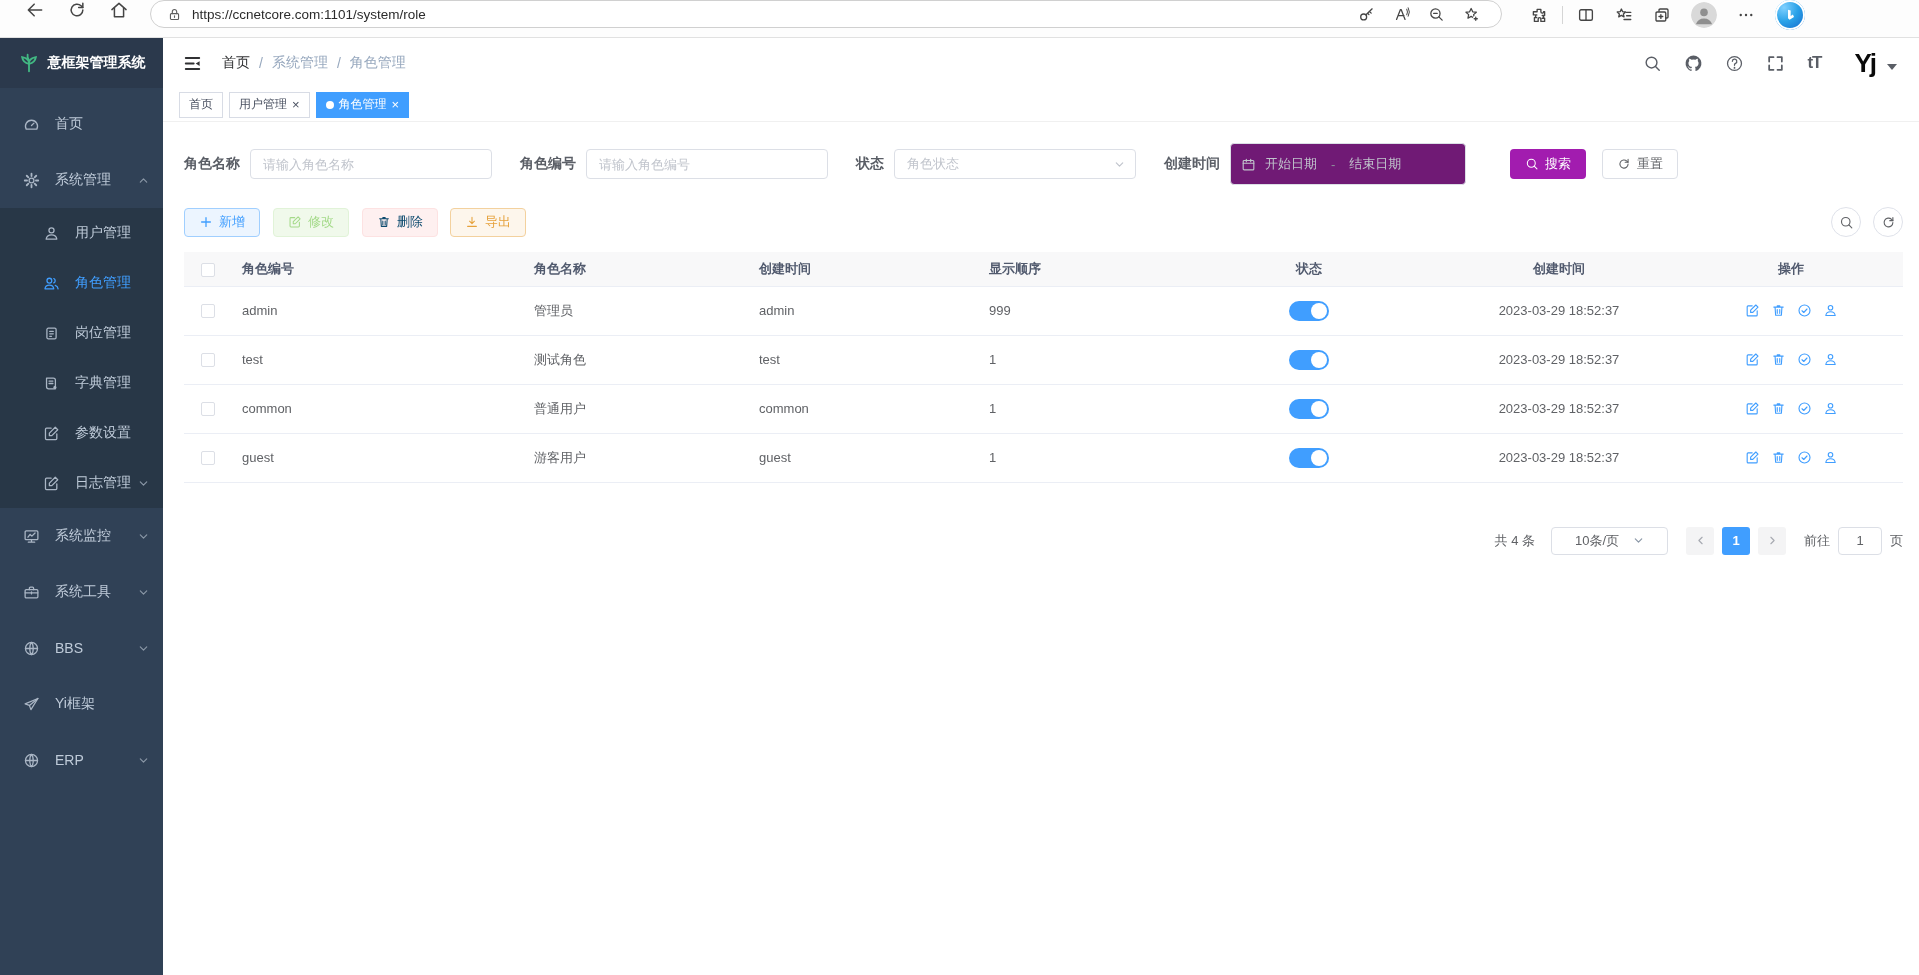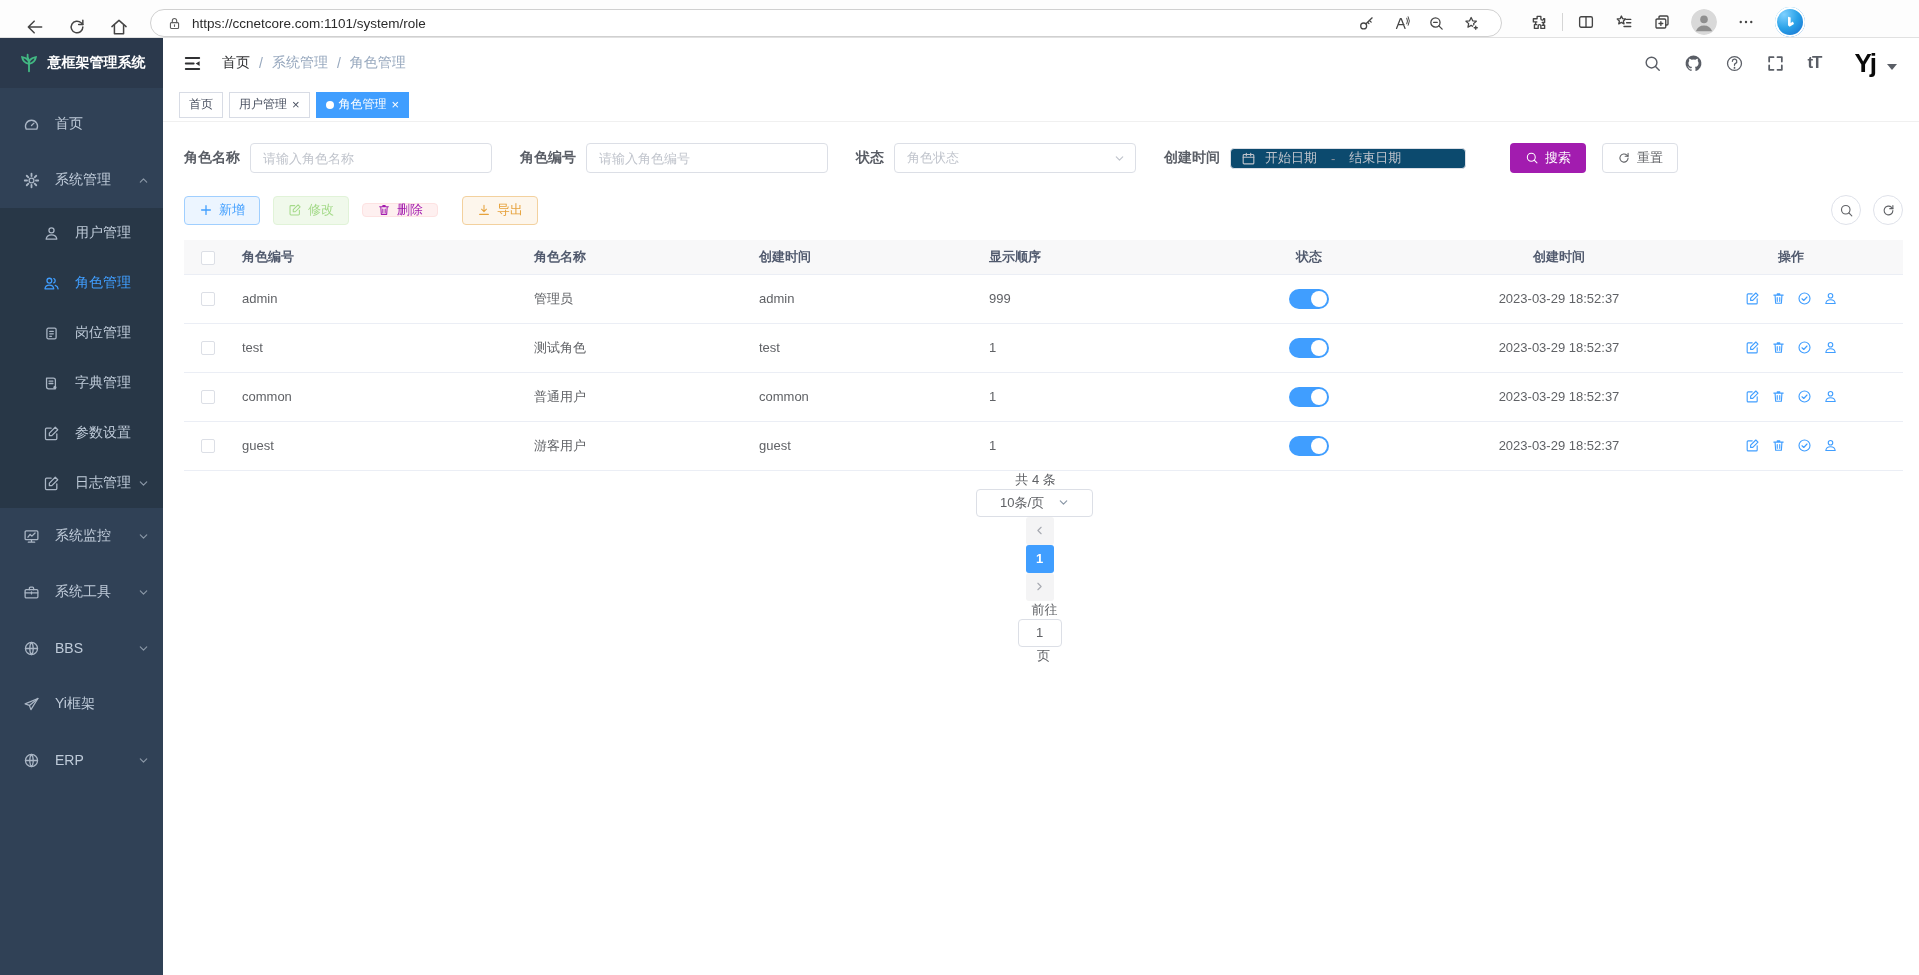--- a/index.html
+++ b/index.html
@@ -3,21 +3,21 @@
 <meta charset="utf-8">
 <style>
   * { margin:0; padding:0; box-sizing:border-box; }
   html,body { width:1919px; height:975px; overflow:hidden; background:#fff;
     font-family:"Liberation Sans","DejaVu Sans",sans-serif; }
   svg { display:block; }
   .ic { stroke:currentColor; fill:none; stroke-width:1.8; stroke-linecap:round; stroke-linejoin:round; }
 
   
   .browser { height:38px; background:#fdfdfd; border-bottom:1px solid #e1e1e1;
-    display:flex; align-items:flex-end; padding:0 14px; }
+    display:flex; align-items:flex-start; padding:0 14px; }
   .bicon { width:20px; height:20px; color:#454545; margin:0 11px; cursor:pointer; flex:0 0 auto; }
   .addr { height:28px; width:1352px; margin-left:10px; background:#fff; border:1px solid #d0d0d0;
     border-radius:14px; display:flex; align-items:center; padding:0 12px; }
   .addr .lock { width:15px; height:15px; color:#5f5f5f; margin:0 10px 0 4px; }
   .addr .url { font-size:13.5px; color:#2b2b2b; flex:1; }
   .addr .bicon { width:17px; height:17px; margin:0 9px; }
   .chrome-right { display:flex; align-items:center; margin-left:18px; }
   .chrome-right .bicon { width:18px; height:18px; margin:0 10px; }
   .vdiv { width:1px; height:18px; background:#d5d5d5; margin:0 4px; }
   .avatar-b { width:26px; height:26px; border-radius:50%; overflow:hidden; margin:0 10px; cursor:pointer; }
@@ -72,35 +72,35 @@
   .fgroup { display:flex; align-items:center; margin-right:28px; }
   .flabel { font-size:14px; font-weight:700; color:#5a5e66; margin-right:10px; white-space:nowrap; }
   .inp { height:30px; border:1px solid #dcdfe6; border-radius:4px; background:#fff;
     font-size:13px; color:#606266; padding:0 12px; outline:none; width:242px;
     font-family:"Liberation Sans","DejaVu Sans",sans-serif; }
   .inp::placeholder { color:#c0c4cc; }
   .selectbox { width:242px; height:30px; border:1px solid #dcdfe6; border-radius:4px; background:#fff;
     display:flex; align-items:center; padding:0 10px 0 12px; cursor:pointer; }
   .selectbox .ph { color:#c0c4cc; font-size:13px; flex:1; }
   .selectbox .chev { color:#c0c4cc; }
-  .datebox { width:236px; height:21px; border:1px solid #dcdfe6; border-radius:4px; background:#0c4a6e;
+  .datebox { width:236px; height:42px; border:1px solid #dcdfe6; border-radius:4px; background:#701a75;
     display:flex; align-items:center; padding:0 10px; cursor:text; }
   .datebox .cal { width:15px; height:15px; color:#c0c4cc; margin-right:9px; }
   .datebox .ph { color:#c0c4cc; font-size:13px; }
   .datebox .dsep { color:#8d939b; font-size:13px; margin:0 14px; }
   .btn { height:30px; border-radius:4px; font-size:13px; display:inline-flex; align-items:center;
     gap:6px; padding:0 14px; cursor:pointer; border:1px solid transparent; white-space:nowrap; }
   .btn .bi { width:14px; height:14px; }
   .btn-search { background:#a21caf; color:#fff; margin-left:44px; }
   .btn-reset { background:#fff; color:#606266; border-color:#dcdfe6; margin-left:16px;justify-content:space-between; }
 
   .actions { display:flex; align-items:center; margin-top:22px; }
   .btn-add    { background:#ecf5ff; border-color:#a0cfff; color:#409eff; margin-right:13px; height:29px; }
   .btn-edit   { background:#f0f9eb; border-color:#e1f3d8; color:#a4da89; margin-right:13px; height:29px; cursor:not-allowed; }
-  .btn-del    { background:#fef0f0; border-color:#fde2e2; color:#a21caf; margin-right:24px; height:14px; cursor:not-allowed; }
+  .btn-del    { background:#fef0f0; border-color:#fde2e2; color:#0c4a6e; margin-right:12px; height:29px; cursor:not-allowed; }
   .btn-export { background:#fdf6ec; border-color:#f3d19e; color:#e6a23c; height:29px; }
   .tbl-tools { margin-left:auto; display:flex; align-items:center; gap:12px; }
   .circle-btn { width:30px; height:30px; border-radius:50%; border:1px solid #dfe2ea; background:#fff;
     display:flex; align-items:center; justify-content:center; color:#606266; cursor:pointer; }
   .circle-btn svg { width:15px; height:15px; }
 
   
   table { width:100%; border-collapse:collapse; margin-top:15px; table-layout:fixed; }
   th { background:#f8f8f9; font-size:13px; font-weight:700; color:#515a6e; height:34px;
     text-align:left; padding:0 10px; border-bottom:1px solid #ebeef5; }
@@ -109,21 +109,21 @@
   .cb { width:14px; height:14px; border:1px solid #dcdfe6; border-radius:2px; background:#fff;
     display:inline-block; cursor:pointer; vertical-align:middle; }
   .switch { width:40px; height:20px; border-radius:10px; background:#409eff; position:relative;
     display:inline-block; cursor:pointer; vertical-align:middle; }
   .switch::after { content:""; position:absolute; right:2px; top:2px; width:16px; height:16px;
     border-radius:50%; background:#fff; }
   .ops { display:flex; align-items:center; justify-content:center; gap:11px; color:#409eff; }
   .op { width:15px; height:15px; cursor:pointer; color:#409eff; }
 
   
-  .pager { display:flex; align-items:center; justify-content:flex-end; font-size:13px; color:#606266;flex-direction:column; }
+  .pager { display:flex; align-items:center; justify-content:flex-end; margin-top:44px; font-size:13px; color:#606266; }
   .pager .total { margin-right:16px; }
   .psize { width:117px; height:28px; border:1px solid #dcdfe6; border-radius:4px; display:flex;
     align-items:center; justify-content:center; gap:14px; cursor:pointer; color:#606266; margin-right:18px; }
   .psize .chev { margin-left:0; }
   .pbtn { width:28px; height:28px; border-radius:3px; background:#f4f4f5; display:flex; align-items:center;
     justify-content:center; color:#a8abb2; cursor:pointer; margin-right:8px; }
   .pbtn svg { width:11px; height:11px; }
   .pnum { width:28px; height:28px; border-radius:3px; background:#409eff; color:#fff; font-weight:700;
     display:flex; align-items:center; justify-content:center; cursor:pointer; margin-right:8px; }
   .goto { margin-left:10px; margin-right:8px; }

